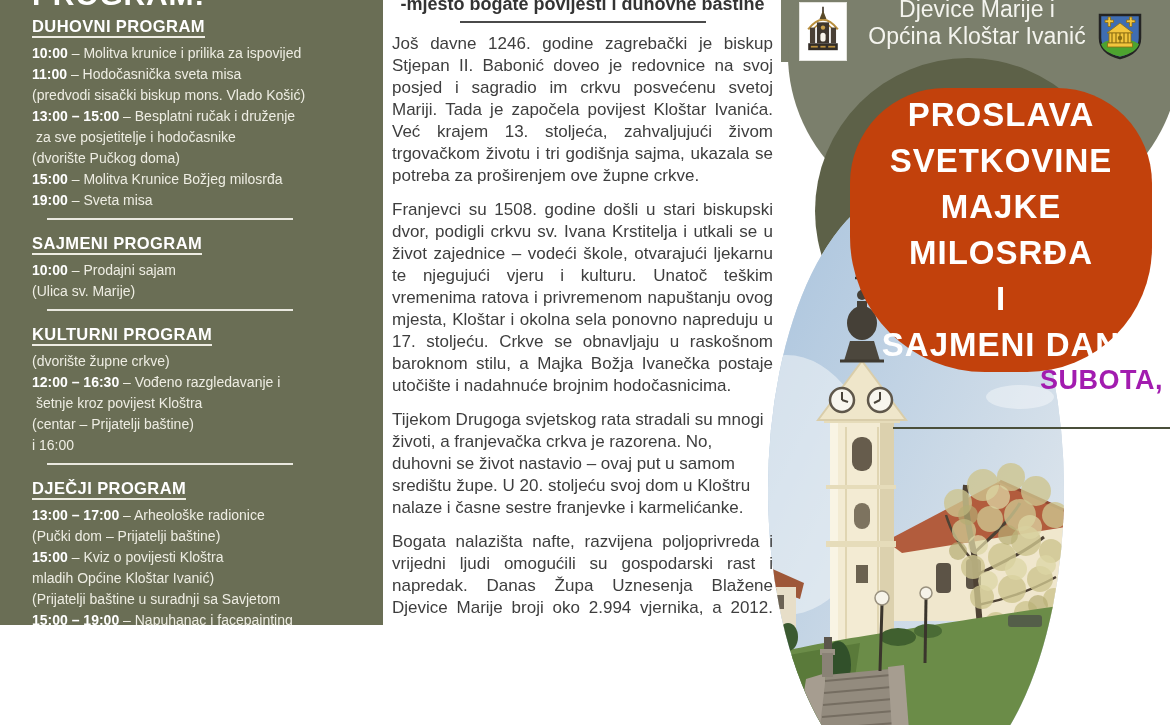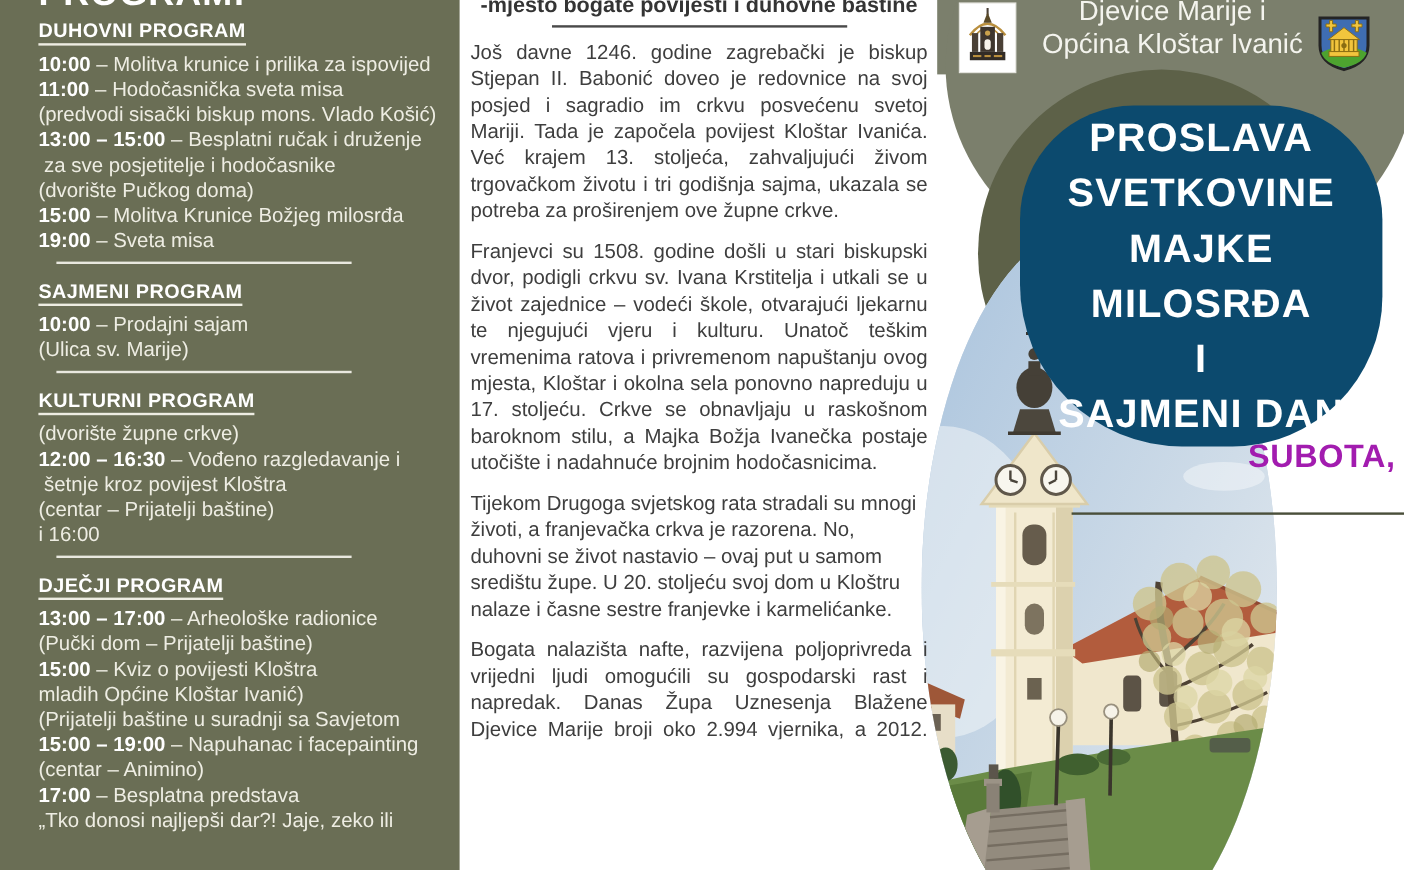--- a/index.html
+++ b/index.html
@@ -1,27 +1,27 @@
 <!DOCTYPE html>
 <html><head>
 <meta charset="utf-8">
 <style>
   html,body{margin:0;padding:0;background:#fff;}
   .page{position:relative;width:1170px;height:725px;overflow:hidden;background:#ffffff;
         font-family:"Liberation Sans",sans-serif;}
 
   
-  .left-panel{position:absolute;left:0;top:0;width:383px;height:725px;background:#6a6e55;
+  .left-panel{position:absolute;left:0;top:0;width:383px;height:625px;background:#6a6e55;
               color:#eeede3;box-sizing:border-box;padding-left:32px;overflow:hidden;z-index:6;}
   .program-heading{font-size:30px;font-weight:800;color:#ffffff;letter-spacing:.8px;
                    line-height:34px;margin-top:-22px;}
   .section-title{display:inline-block;font-weight:800;font-size:16.5px;color:#ffffff;
                  letter-spacing:.4px;border-bottom:2px solid #eeede3;padding-bottom:1px;
                  line-height:18px;margin-top:5px;margin-bottom:5px;}
-  .p-line{font-size:17px;line-height:21px;white-space:pre;color:#eeede3;}
+  .p-line{font-size:14px;line-height:21px;white-space:pre;color:#eeede3;}
   .p-line b{color:#ffffff;font-weight:800;}
   .divider{width:246px;height:2px;background:#e9e8df;margin:7px 0 9px 15px;}
 
   
   .mid-panel{position:absolute;left:392px;top:0;width:381px;height:616px;overflow:hidden;
              color:#3e3e3e;z-index:6;}
   .headline{font-weight:800;font-size:18px;line-height:20px;margin-top:-6px;text-align:center;
             white-space:nowrap;color:#343434;}
   .mid-divider{width:246px;height:2px;background:#4a4a4a;margin:7px auto 0;}
   .article p{font-size:17px;line-height:22px;margin:0 0 12px 0;}
@@ -29,21 +29,21 @@
   .article p.justify{text-align:justify;}
 
   
   .blob-strip{position:absolute;left:781px;top:0;width:389px;height:62px;background:#7b7f6c;z-index:1;}
   .blob-ellipse{position:absolute;left:788px;top:-122px;width:392px;height:354px;
                 border-radius:50%;background:#7b7f6c;z-index:1;}
   .mid-circle{position:absolute;left:815px;top:58px;width:306px;height:306px;border-radius:50%;
               background:#5d6148;z-index:2;}
   .photo{position:absolute;left:768px;top:185px;width:296px;height:610px;border-radius:50%;
          overflow:hidden;z-index:2;background:#c5d4e2;}
-  .title-box{position:absolute;left:850px;top:88px;width:302px;height:284px;background:#0c4a6e;
+  .title-box{position:absolute;left:850px;top:88px;width:302px;height:284px;background:#c2410c;
              border-radius:95px 95px 125px 135px;z-index:3;display:flex;flex-direction:column;
              justify-content:center;align-items:center;color:#ffffff;}
   .title-line{font-weight:800;font-size:33px;line-height:46px;letter-spacing:1px;text-align:center;}
   .org{position:absolute;left:852px;top:-4px;width:250px;text-align:center;color:#f4f4ee;
        font-size:23px;line-height:27px;z-index:4;}
   .logo{position:absolute;z-index:4;}
   .parish-logo{left:800px;top:3px;width:46px;height:57px;background:#ffffff;
                box-shadow:0 0 0 1px #e4e4de;display:flex;align-items:center;justify-content:center;}
   .arms-logo{left:1097px;top:12px;width:46px;height:48px;}
   .date{position:absolute;left:800px;top:366px;width:363px;text-align:right;color:#a21caf;

